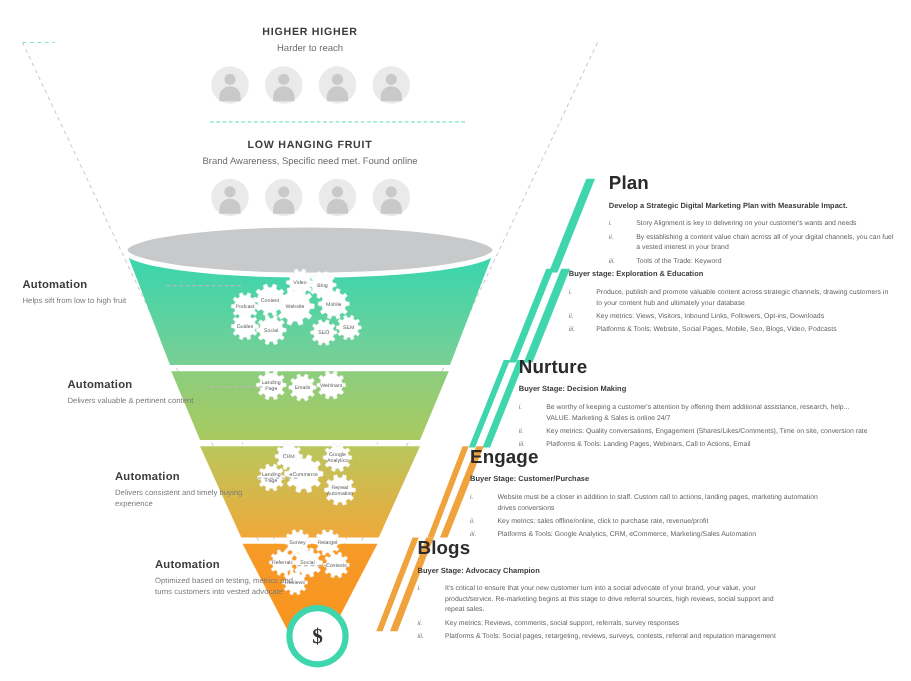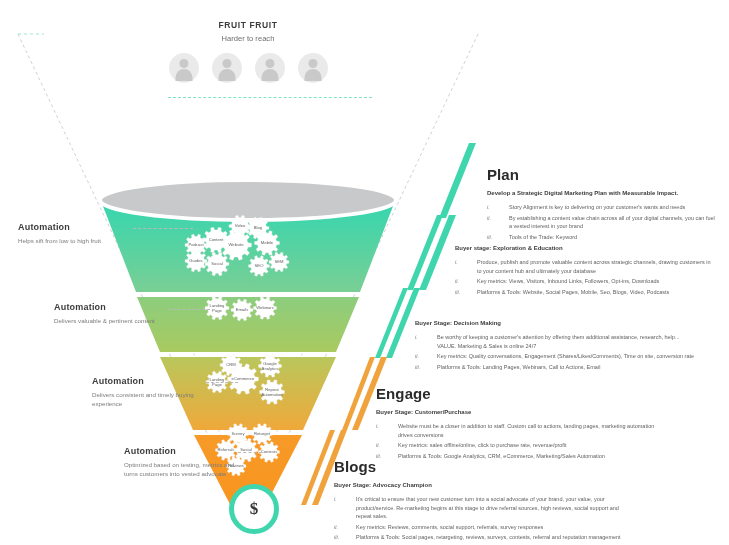--- a/index.html
+++ b/index.html
@@ -27,21 +27,21 @@
     border:5px solid #3fd6ae;display:flex;align-items:center;justify-content:center;}
   .money b{font-size:17px;color:#333;font-family:"Liberation Serif",serif;}
 
   
   .auto{position:absolute;width:120px;}
   .auto-title{font-size:9px;font-weight:bold;color:#3c3c3c;letter-spacing:.2px;}
   .auto-desc{font-size:6.2px;color:#7b7b7b;line-height:1.5;margin-top:4px;}
   .auto-lead{position:absolute;border-top:1px dashed #b9b9b9;}
 
   
-  .stage-block{position:absolute;margin-top:28px;}
+  .stage-block{position:absolute;}
   .stage-title{font-size:15px;font-weight:bold;color:#2b2b2b;letter-spacing:.1px;}
   .stage-sub{font-size:6px;font-weight:bold;color:#3c3c3c;margin-top:7px;}
   .bullets{margin-top:7px;}
   .bl{display:flex;font-size:5.5px;color:#5f5f5f;line-height:1.55;margin-bottom:2px;}
   .bl-n{width:22px;flex:0 0 22px;font-style:italic;color:#7a7a7a;}
   .bl-t{flex:1;}
 </style>
 </head>
 <body>
 
@@ -49,32 +49,42 @@
 
   <svg width="729" height="545" style="position:absolute;left:0;top:0;">
     <line x1="18" y1="34" x2="248" y2="520" stroke="#c4c4c4" stroke-width="0.8" stroke-dasharray="3,3"></line>
     <line x1="478" y1="34" x2="248" y2="520" stroke="#c4c4c4" stroke-width="0.8" stroke-dasharray="3,3"></line>
     <line x1="18" y1="34" x2="44" y2="34" stroke="#7fe3c4" stroke-width="0.8" stroke-dasharray="3,3"></line>
     <line x1="186" y1="330" x2="248" y2="520" stroke="#c4c4c4" stroke-width="0.7" stroke-dasharray="2,3"></line>
     <line x1="310" y1="330" x2="248" y2="520" stroke="#c4c4c4" stroke-width="0.7" stroke-dasharray="2,3"></line>
   </svg>
 
   <div class="fruit-block" style="left:78px;top:20px;">
-    <div class="fruit-title">FRUIT FRUIT</div>
+    <div class="fruit-title">HIGHER HIGHER</div>
     <div class="fruit-sub">Harder to reach</div>
     <div class="avatar-row">
       <div class="avatar"></div>
       <div class="avatar"></div>
       <div class="avatar"></div>
       <div class="avatar"></div>
     </div>
   </div>
 
   <div class="dash-sep" style="left:168px;top:97px;width:204px;border-color:#7fe3c4;"></div>
 
+  <div class="fruit-block" style="left:78px;top:110px;">
+    <div class="fruit-title">LOW HANGING FRUIT</div>
+    <div class="fruit-sub">Brand Awareness, Specific need met. Found online</div>
+    <div class="avatar-row">
+      <div class="avatar"></div>
+      <div class="avatar"></div>
+      <div class="avatar"></div>
+      <div class="avatar"></div>
+    </div>
+  </div>
 
   <svg width="729" height="545" style="position:absolute;left:0;top:0;">
     <defs>
       <linearGradient id="gA" x1="0" y1="0" x2="0" y2="1">
         <stop offset="0%" stop-color="#35d6b0"></stop>
         <stop offset="100%" stop-color="#79cf94"></stop>
       </linearGradient>
       <linearGradient id="gB" x1="0" y1="0" x2="0" y2="1">
         <stop offset="0%" stop-color="#8ccd7e"></stop>
         <stop offset="100%" stop-color="#a9ca5f"></stop>
@@ -233,20 +243,21 @@
           <div class="bl-t">Key metrics:  Views, Visitors, Inbound Links, Followers, Opt-ins, Downloads</div>
         </div>
       <div class="bl">
           <div class="bl-n">iii.</div>
           <div class="bl-t">Platforms &amp; Tools: Website, Social Pages, Mobile, Seo, Blogs, Video, Podcasts</div>
         </div>
     </div>
   </div>
 
   <div class="stage-block" style="left:415px;top:285px;width:280px;">
+    <div class="stage-title">Nurture</div>
     <div class="stage-sub">Buyer Stage: Decision Making</div>
     <div class="bullets">
       <div class="bl">
           <div class="bl-n">i.</div>
           <div class="bl-t">Be worthy of keeping a customer's attention by offering them additional assistance, research, help... VALUE. Marketing &amp; Sales is online 24/7</div>
         </div>
       <div class="bl">
           <div class="bl-n">ii.</div>
           <div class="bl-t">Key metrics: Quality conversations, Engagement (Shares/Likes/Comments), Time on site, conversion rate</div>
         </div>

